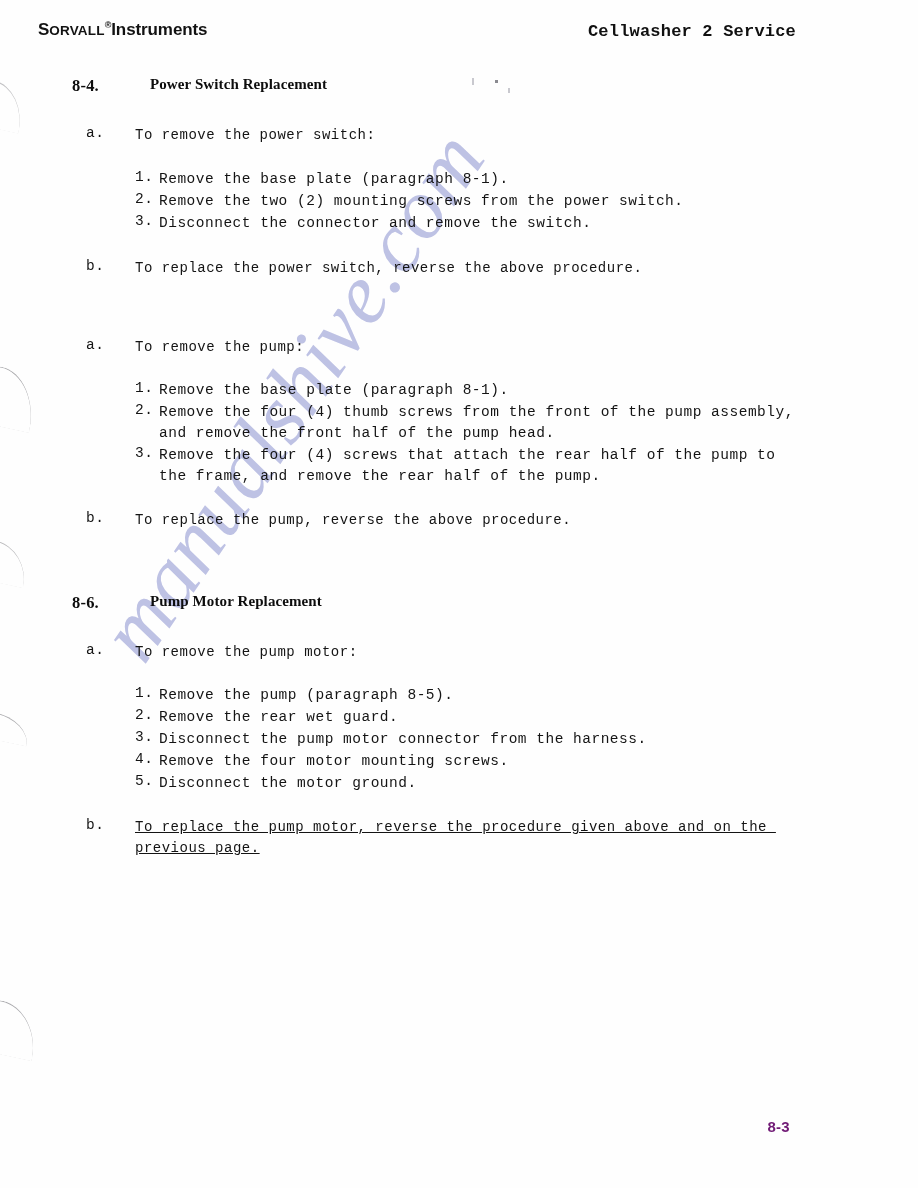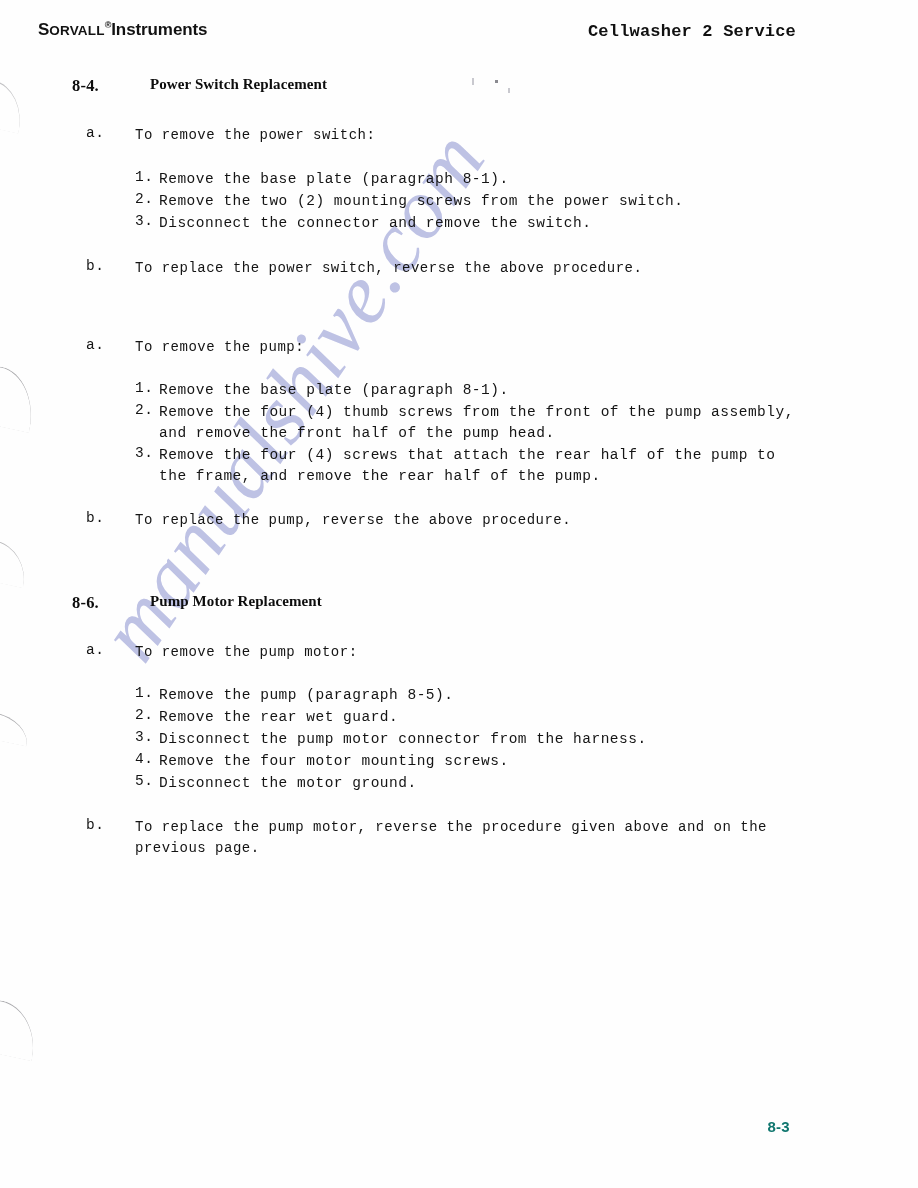--- a/index.html
+++ b/index.html
@@ -171,20 +171,21 @@
     top: 0;
     width: 660px;
     font-size: 14px;
     line-height: 21px;
     color: #141414;
     letter-spacing: 0.5px;
     white-space: pre-wrap;
   }
   .letter-body.hang {
     text-indent: 0;
+    text-decoration: underline;
   }
 
   
   .steps {
     position: relative;
   }
   .step {
     position: relative;
     min-height: 21px;
   }
@@ -209,21 +210,21 @@
   }
 
   
   .folio {
     position: absolute;
     right: 128px;
     top: 1118px;
     font-family: "Liberation Sans", "DejaVu Sans", sans-serif;
     font-weight: bold;
     font-size: 15px;
-    color: #0f766e;
+    color: #701a75;
     letter-spacing: 0.3px;
   }
 </style>
 </head>
 <body>
 
 <div class="page">
 
   <div class="watermark-layer">
     <div class="watermark-text">manualshive.com</div>

